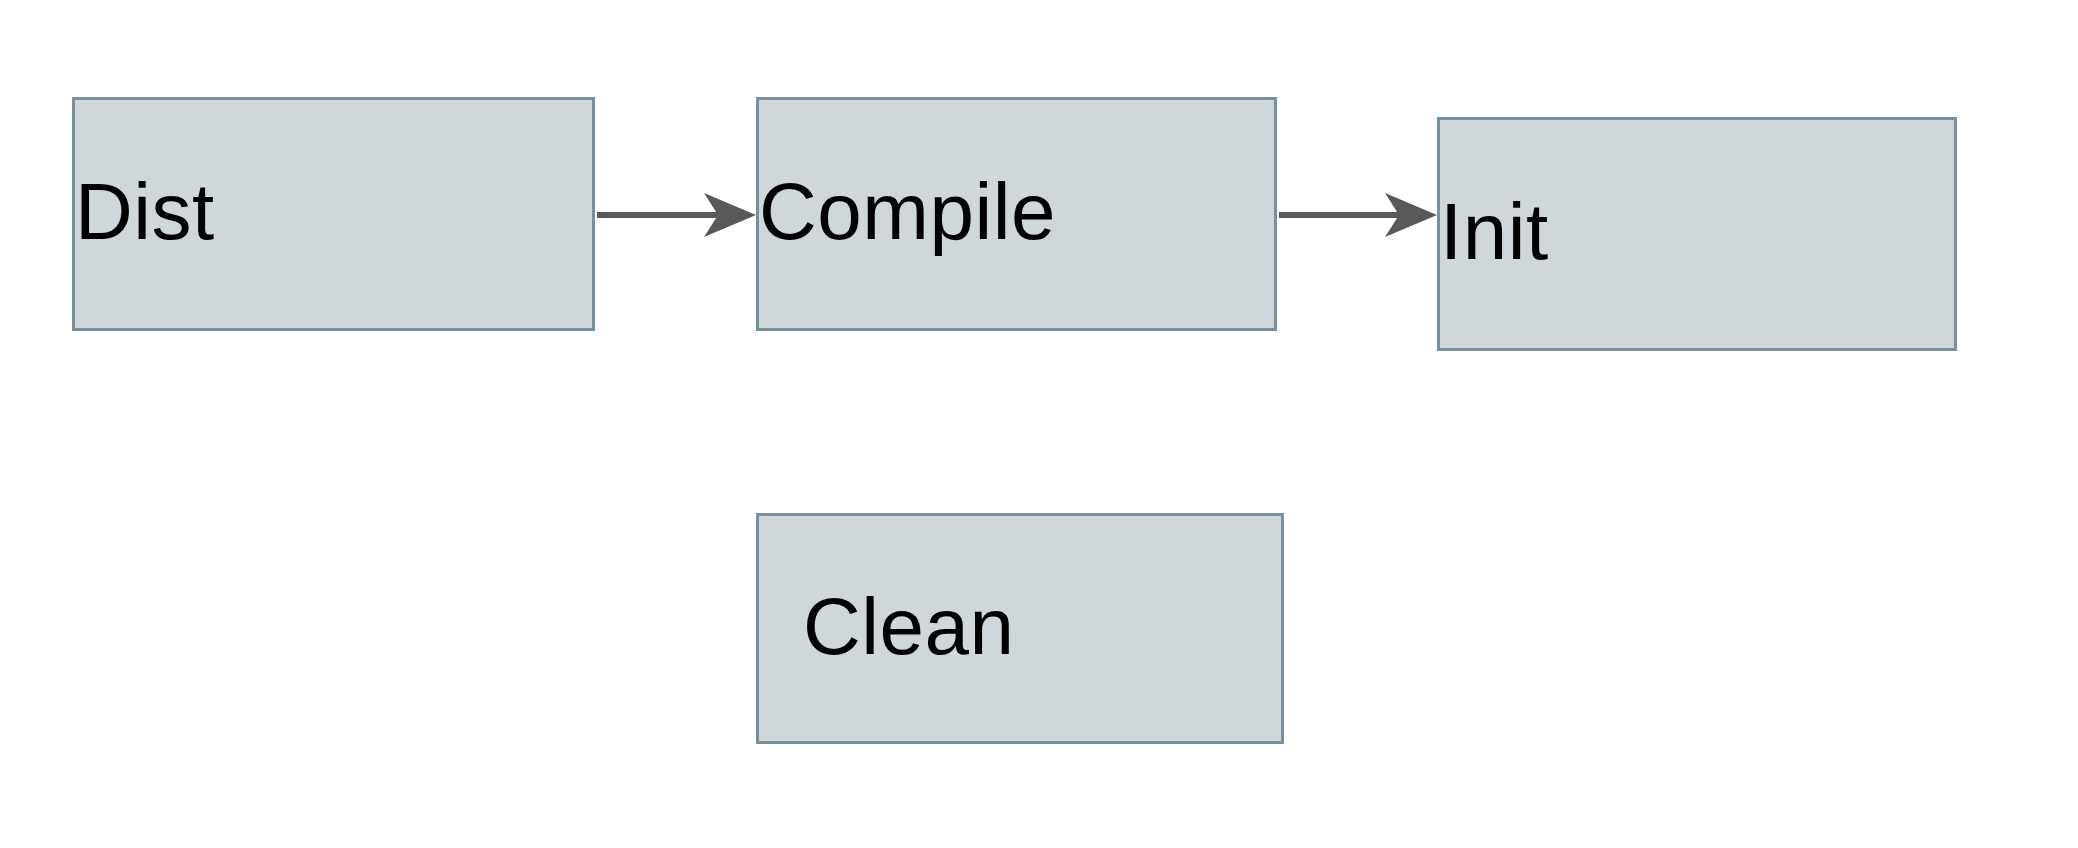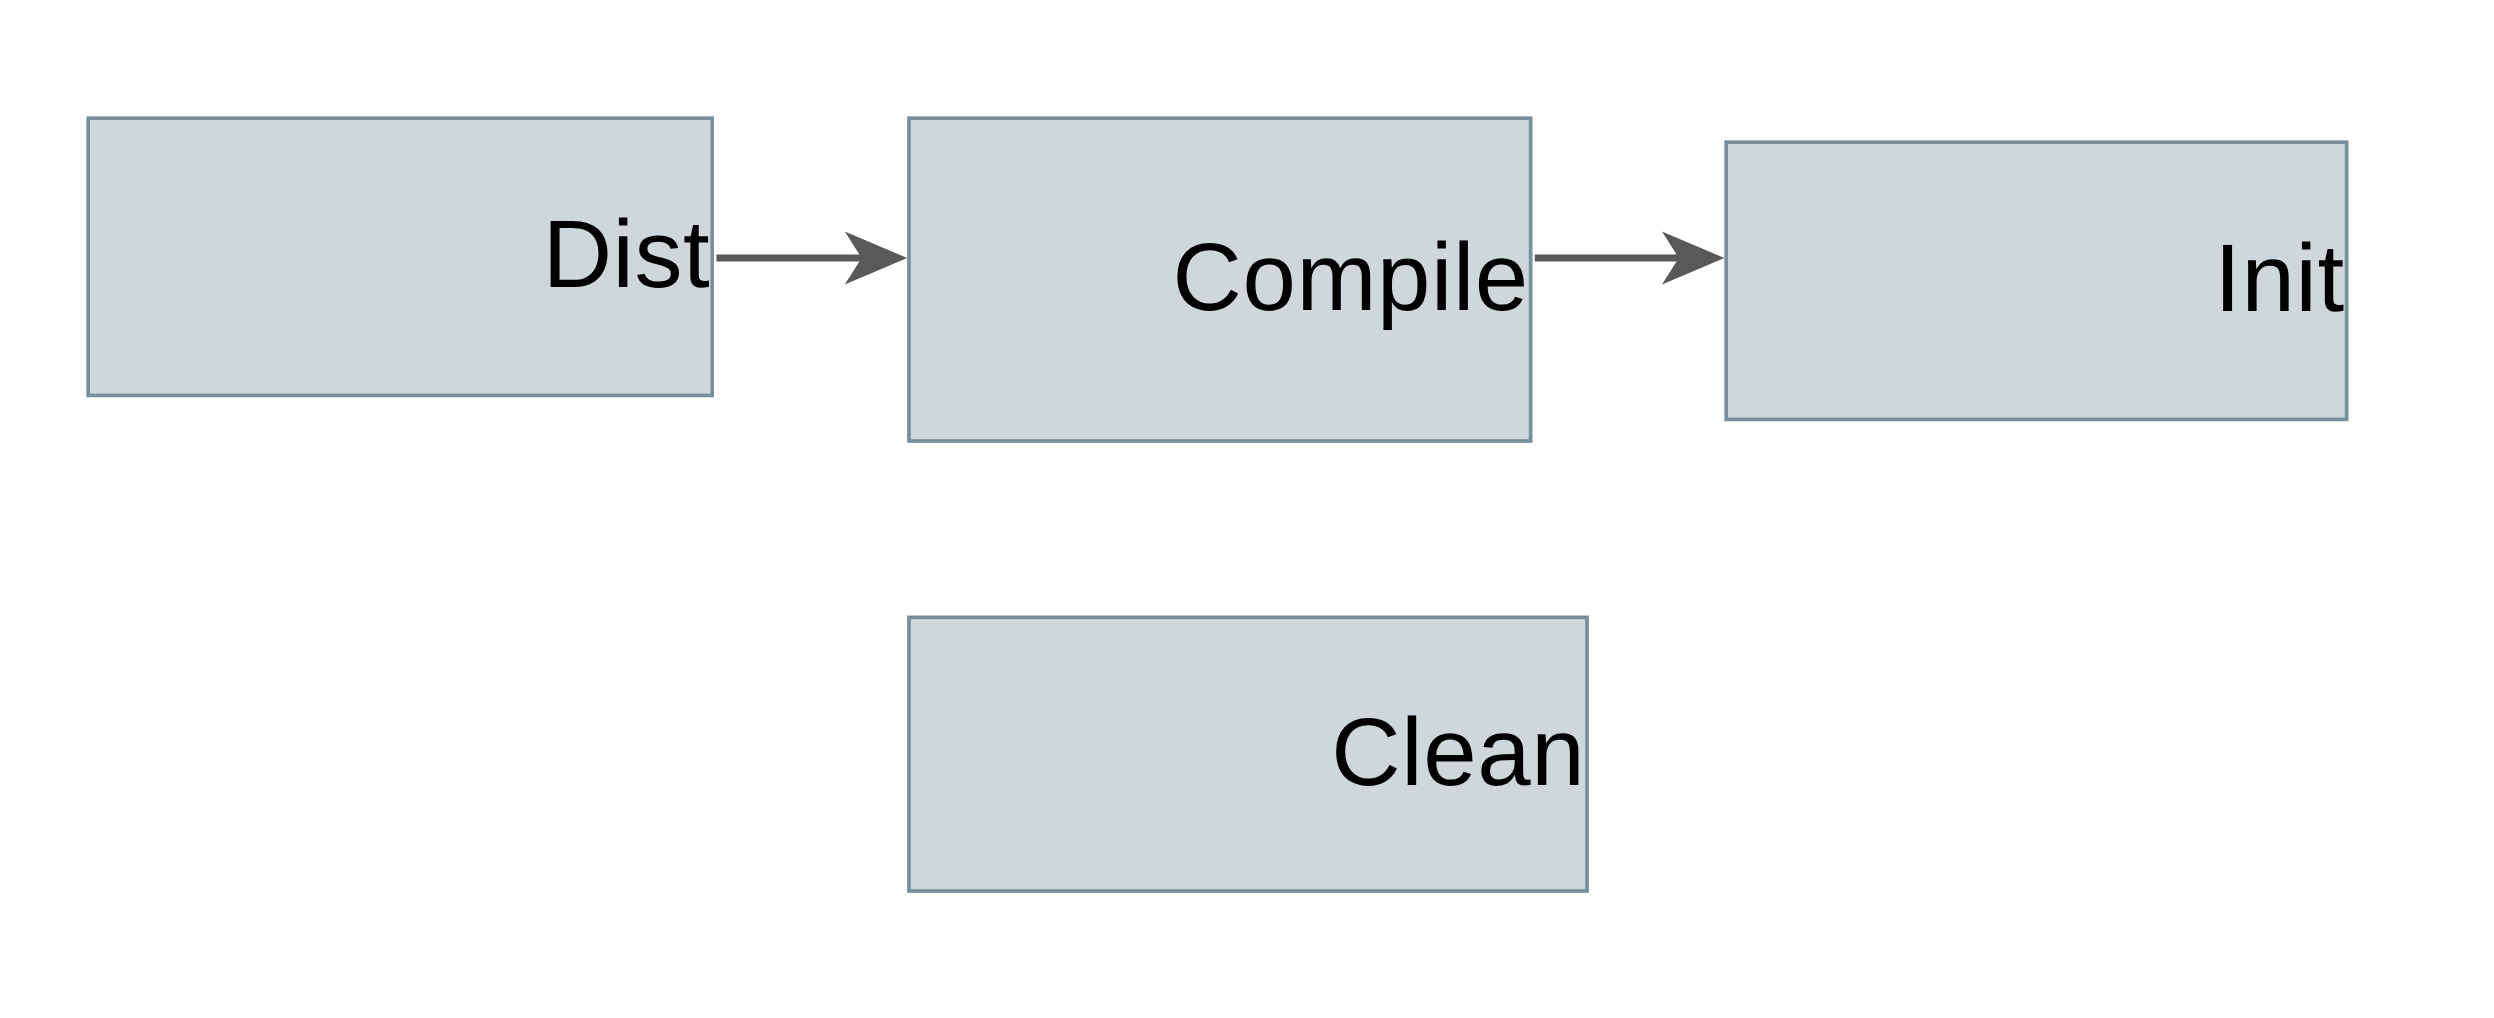--- a/index.html
+++ b/index.html
@@ -15,34 +15,34 @@
     background: var(--canvas-bg, #ffffff);
     overflow: hidden;
   }
   .node {
     position: absolute;
     box-sizing: border-box;
     background: var(--node-fill, #d0d7da);
     border: 3px solid var(--node-border, #78909c);
     display: flex;
     align-items: center;
-    justify-content: flex-end;
+    justify-content: flex-start;
   }
   .node-label {
     color: var(--text-color, #000000);
     font-size: 80px;
     line-height: 1;
     white-space: nowrap;
     letter-spacing: 0.5px;
     padding-bottom: 4px;
   }
   #node-dist    { left: 72px;   top: 97px;  width: 523px; height: 234px; }
-  #node-compile { left: 756px;  top: 97px;  width: 521px; height: 272px; }
+  #node-compile { left: 756px;  top: 97px;  width: 521px; height: 234px; }
   #node-init    { left: 1437px; top: 97px;  width: 520px; height: 234px; margin-top: 20px; }
-  #node-clean   { left: 756px;  top: 513px; width: 568px; height: 231px; }
+  #node-clean   { left: 756px;  top: 513px; width: 528px; height: 231px; padding-left: 44px; }
   #edges {
     position: absolute;
     left: 0; top: 0;
     width: 2078px; height: 848px;
     pointer-events: none;
   }
   .arrow-line {
     stroke: var(--arrow-color, #595959);
     stroke-width: 6;
     fill: none;

